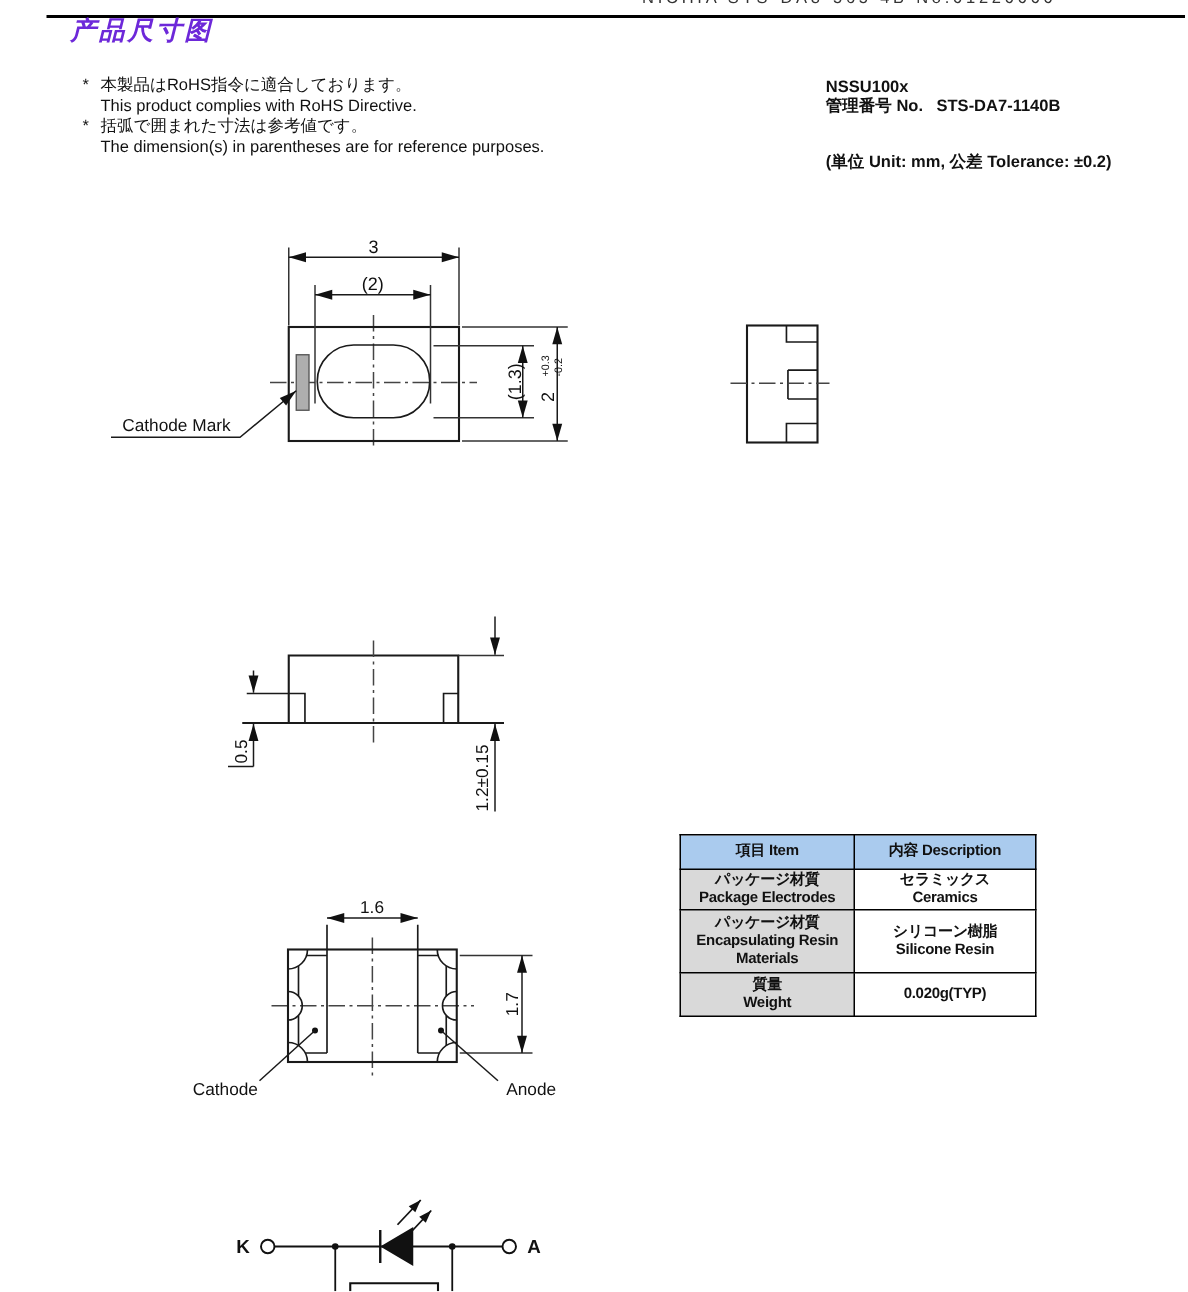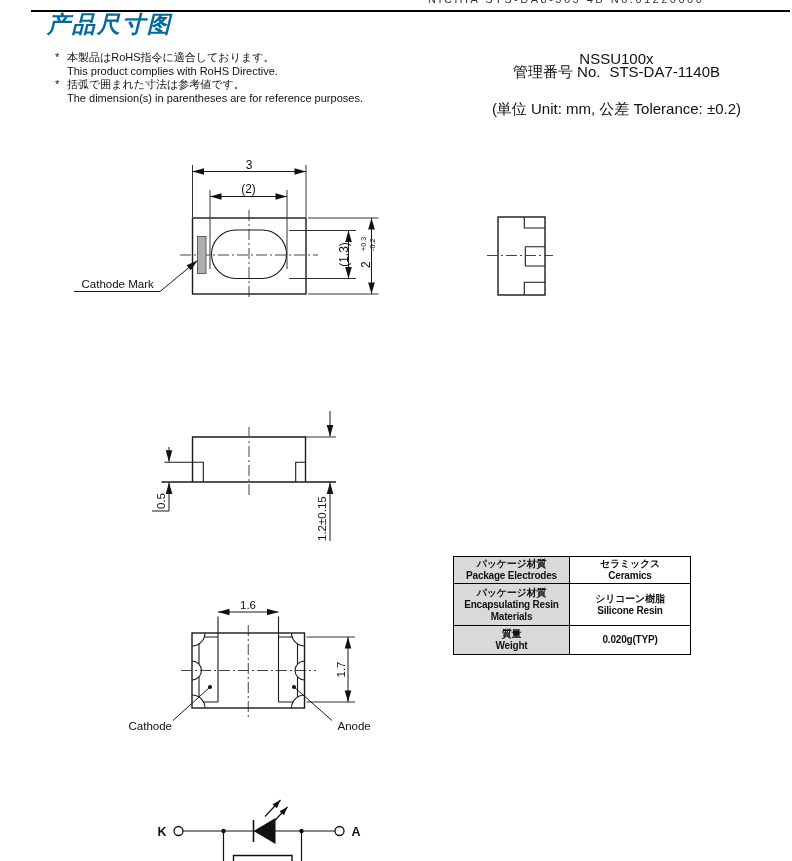--- a/index.html
+++ b/index.html
@@ -5,27 +5,27 @@
   html,body{margin:0;padding:0;background:#fff;}
   .page{position:relative;width:792px;height:861px;background:#fff;overflow:hidden;
         font-family:"Liberation Sans","DejaVu Sans",sans-serif;color:#111;}
 
   
   .clip-strip{position:absolute;top:0;left:428px;width:362px;height:8px;overflow:hidden;}
   .clip-strip span{display:block;margin-top:-7px;font-size:11px;letter-spacing:2.5px;color:#333;white-space:nowrap;}
   .top-rule{position:absolute;top:10px;left:31px;width:759px;height:2px;background:#000;}
 
   .page-title{position:absolute;top:9px;left:47px;margin:0;font-family:"DejaVu Serif","Liberation Serif",serif;
-              font-style:italic;font-weight:bold;font-size:23px;letter-spacing:2px;color:#0369a1;}
+              font-style:italic;font-weight:bold;font-size:17px;letter-spacing:2px;color:#6d28d9;}
 
   .notes{position:absolute;top:51px;left:55px;font-size:11px;line-height:13.5px;}
   .note{position:relative;padding-left:12px;}
   .note .marker{position:absolute;left:0;top:0;}
 
-  .doc-info{position:absolute;top:52px;right:51px;text-align:center;font-size:15px;line-height:13px;}
+  .doc-info{position:absolute;top:52px;right:51px;text-align:left;font-size:11px;line-height:13px;font-weight:bold;}
   .doc-info .unit{margin-top:24px;}
   .doc-info .ctl-val{margin-left:9px;}
 
   svg.drawing{position:absolute;left:0;top:0;}
   svg .outline{stroke:#1a1a1a;stroke-width:1.4;fill:none;}
   svg .med{stroke:#1a1a1a;stroke-width:1.1;fill:none;}
   svg .thin{stroke:#333;stroke-width:1;fill:none;}
   svg .dim{stroke:#1a1a1a;stroke-width:1;fill:none;}
   svg .center{stroke:#444;stroke-width:1;stroke-dasharray:11 3 2 3;fill:none;}
   svg text{fill:#111;font-family:"Liberation Sans","DejaVu Sans",sans-serif;font-size:12px;}
@@ -196,20 +196,28 @@
       <text class="term" x="351.5" y="835.5">A</text>
     </g>
   </svg>
 
   <table class="spec-table outer">
     <colgroup>
         <col class="c1">
         <col>
       </colgroup>
     <tbody>
+        <tr class="hh">
+      <td class="head">
+            <div class="cell-line">項目 Item</div>
+          </td>
+      <td class="head">
+            <div class="cell-line">内容 Description</div>
+          </td>
+    </tr>
     <tr class="r1">
       <td class="item">
         <div class="cell-line">パッケージ材質</div>
         <div class="cell-line">Package Electrodes</div>
       </td>
       <td>
         <div class="cell-line">セラミックス</div>
         <div class="cell-line">Ceramics</div>
       </td>
     </tr>

